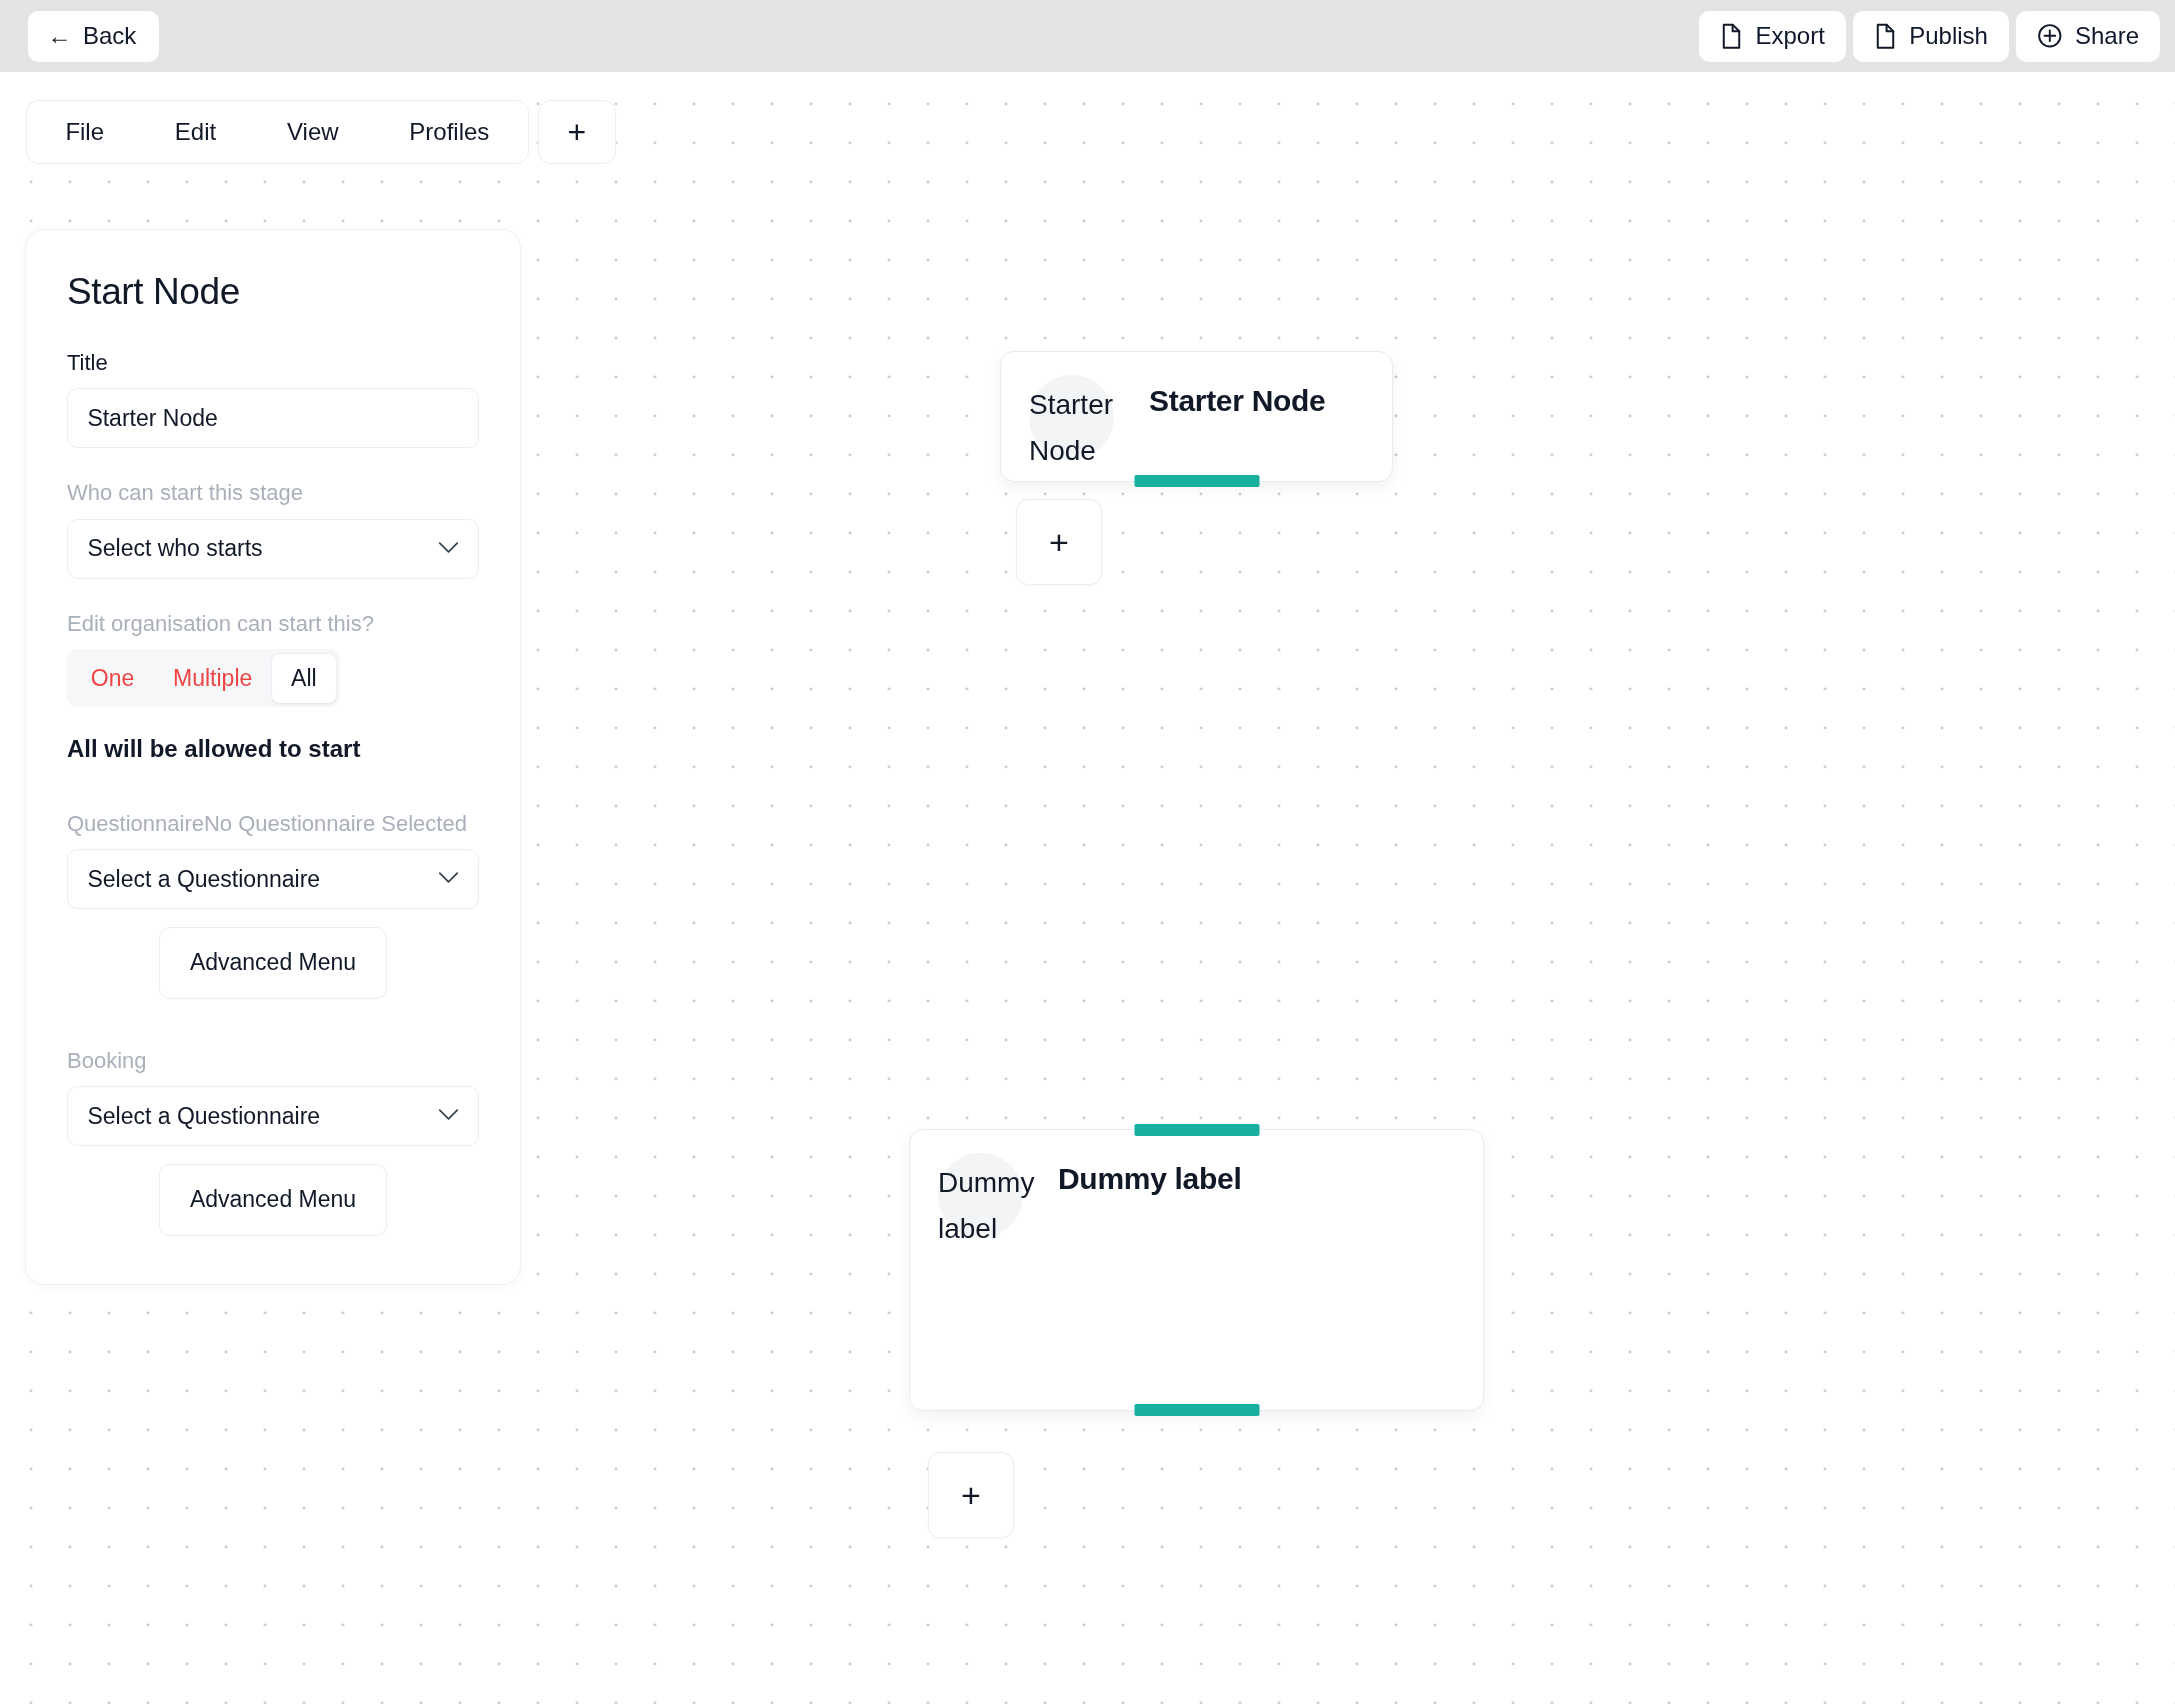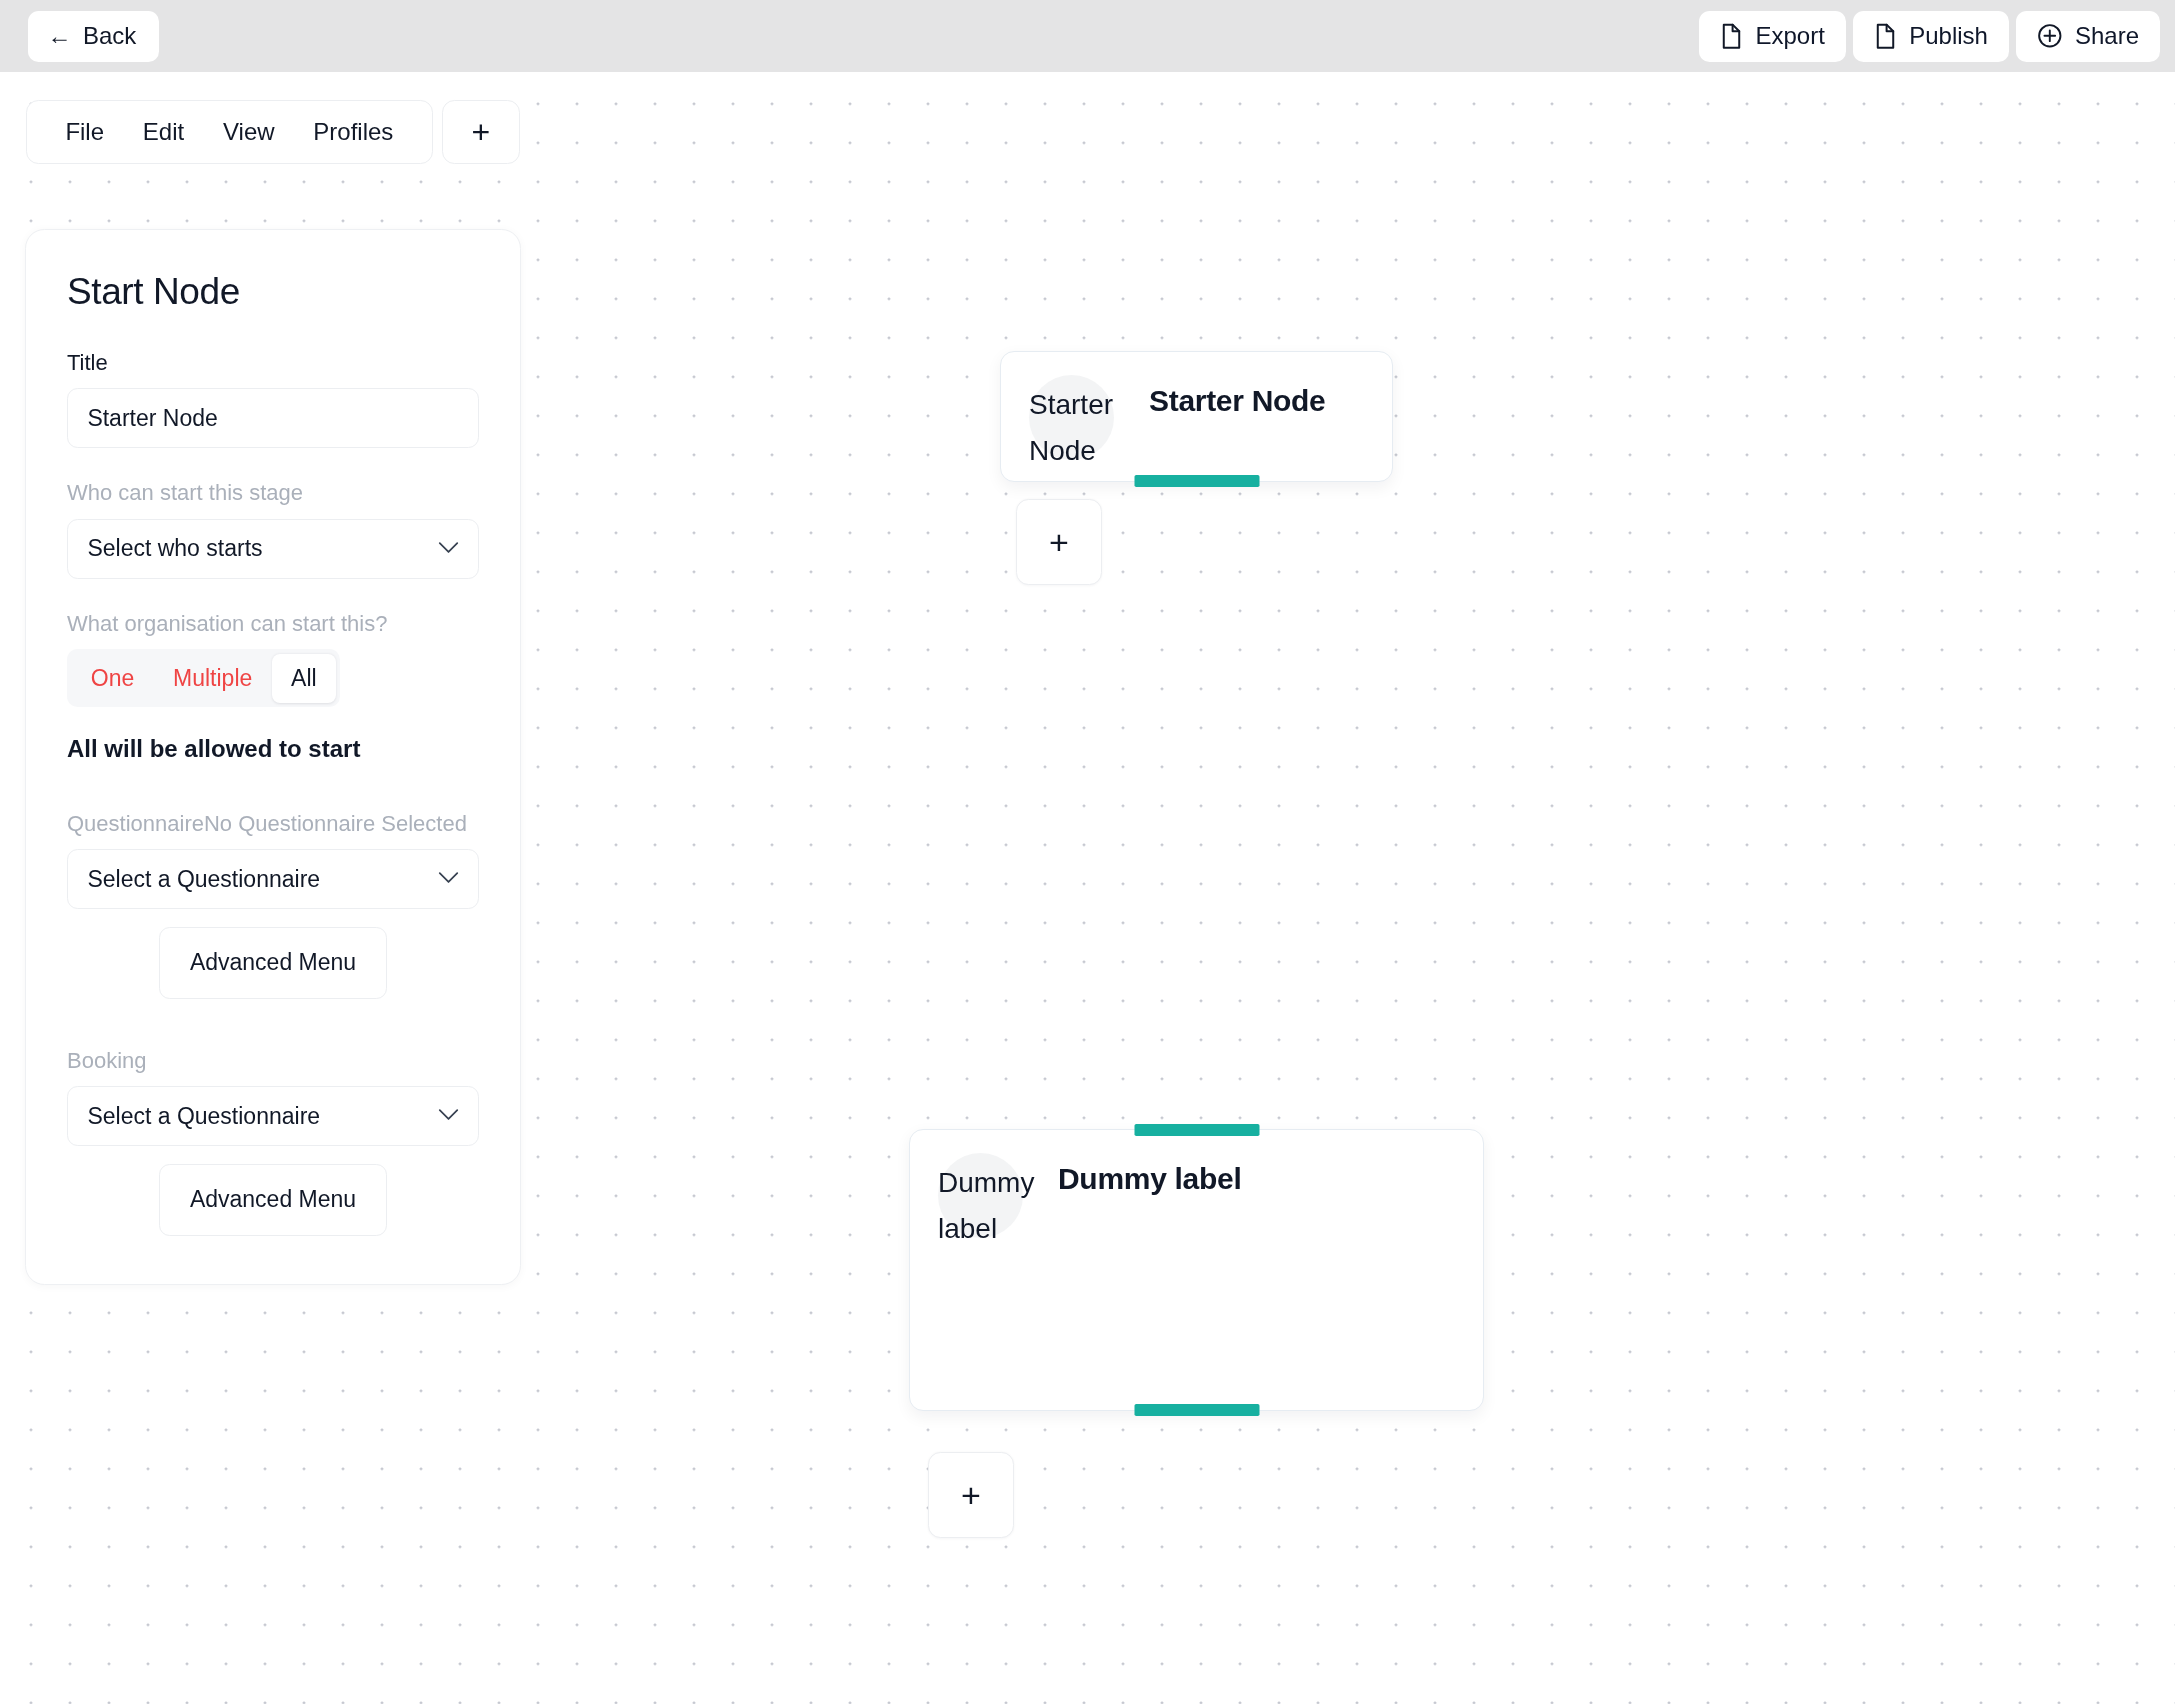--- a/index.html
+++ b/index.html
@@ -97,20 +97,21 @@
     z-index: 20;
   }
   .menubar {
     display: flex;
     align-items: flex-end;
     height: 64px;
     padding: 0 19.4px;
     background: #ffffff;
     border: 0.9px solid #eceef1;
     border-radius: 12.4px;
+    gap: 32px;
   }
   .menu-item {
     padding: 0 19.4px;
     font-size: 24px;
     font-weight: 500;
     color: #111827;
     line-height: 62px;
     cursor: pointer;
     background: none;
     border: none;
@@ -381,21 +382,21 @@
       <div class="field-label muted gap-top">Who can start this stage</div>
       <div class="select">
         <span class="sel-value">Select who starts</span>
         <span class="chev">
           <svg width="21" height="13.2" viewBox="0 0 24 14" fill="none" stroke="#374151" stroke-width="2" stroke-linecap="round" stroke-linejoin="round">
               <path d="M2 2l10 10L22 2"></path>
             </svg>
         </span>
       </div>
 
-      <div class="field-label muted gap-top">What organisation can start this?</div>
+      <div class="field-label muted gap-top">Edit organisation can start this?</div>
       <div class="seg">
         <button class="seg-item">One</button>
         <button class="seg-item">Multiple</button>
         <button class="seg-item active">All</button>
       </div>
       <div class="helper-text">All will be allowed to start</div>
 
       <div class="field-label muted" style="margin-top:48px;">QuestionnaireNo Questionnaire Selected</div>
       <div class="select">
         <span class="sel-value">Select a Questionnaire</span>

